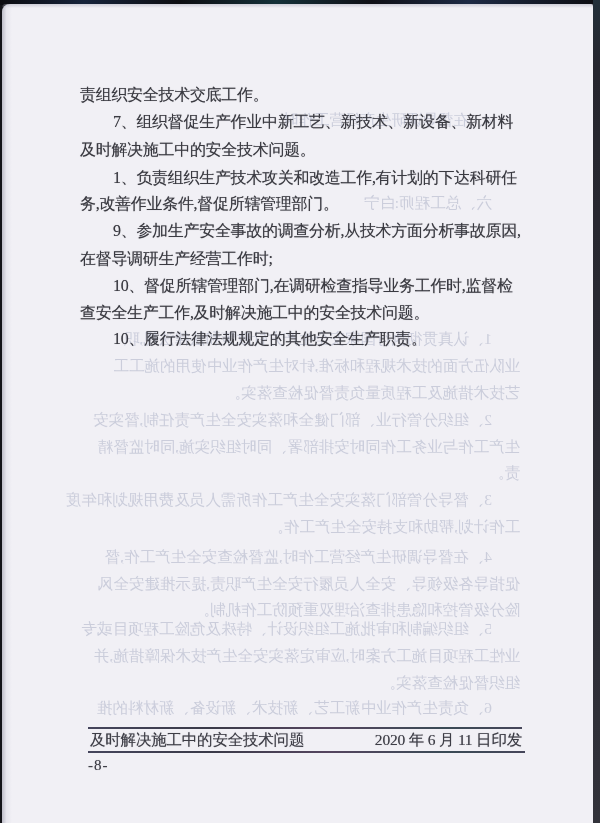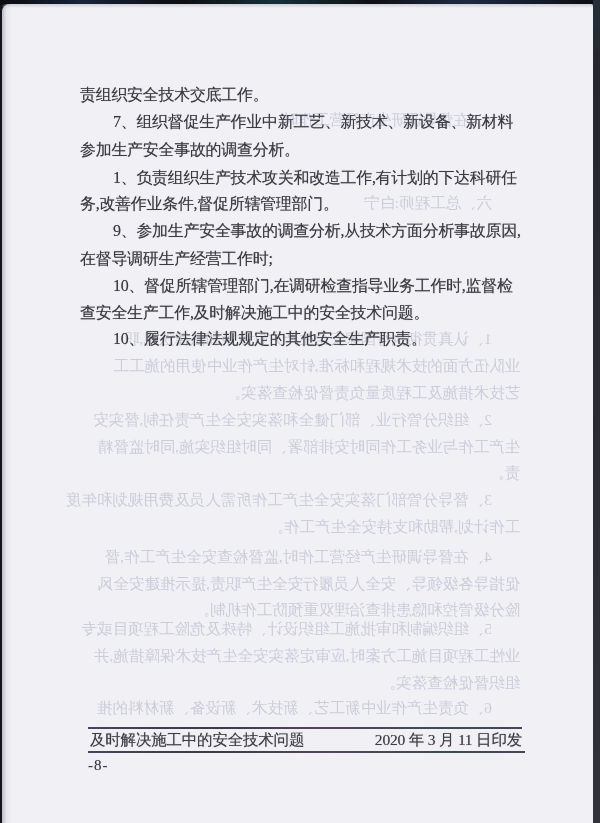--- a/index.html
+++ b/index.html
@@ -100,29 +100,29 @@
   <div class="ghost-line" style="top:602px">险分级管控和隐患排查治理双重预防工作机制。</div>
   <div class="ghost-line gi" style="top:621px">5、组织编制和审批施工组织设计、特殊及危险工程项目或专</div>
   <div class="ghost-line" style="top:648px">业性工程项目施工方案时,应审定落实安全生产技术保障措施,并</div>
   <div class="ghost-line" style="top:675px">组织督促检查落实。</div>
   <div class="ghost-line gi" style="top:700px">6、负责生产作业中新工艺、新技术、新设备、新材料的推</div>
 </div>
 
 <div>
   <div class="body-line lf" style="top:86px">责组织安全技术交底工作。</div>
   <div class="body-line li" style="top:113px">7、组织督促生产作业中新工艺、新技术、新设备、新材料</div>
-  <div class="body-line lf" style="top:141px">参加生产安全事故的调查分析。</div>
+  <div class="body-line lf" style="top:141px">及时解决施工中的安全技术问题。</div>
   <div class="body-line li" style="top:169px">1、负责组织生产技术攻关和改造工作,有计划的下达科研任</div>
   <div class="body-line lf" style="top:195px">务,改善作业条件,督促所辖管理部门。</div>
   <div class="body-line li" style="top:222px">9、参加生产安全事故的调查分析,从技术方面分析事故原因,</div>
   <div class="body-line lf" style="top:250px">在督导调研生产经营工作时;</div>
   <div class="body-line li" style="top:277px">10、督促所辖管理部门,在调研检查指导业务工作时,监督检</div>
   <div class="body-line lf" style="top:304px">查安全生产工作,及时解决施工中的安全技术问题。</div>
   <div class="body-line li" style="top:330px">10、履行法律法规规定的其他安全生产职责。</div>
 </div>
 
 <div>
   <div class="rule rule-top"></div>
   <div class="footer-text footer-issuer">及时解决施工中的安全技术问题</div>
-  <div class="footer-text footer-date">2020 年 3 月 11 日印发</div>
+  <div class="footer-text footer-date">2020 年 6 月 11 日印发</div>
   <div class="rule rule-bottom"></div>
   <div class="page-number">-8-</div>
 </div>
 
 </body></html>

